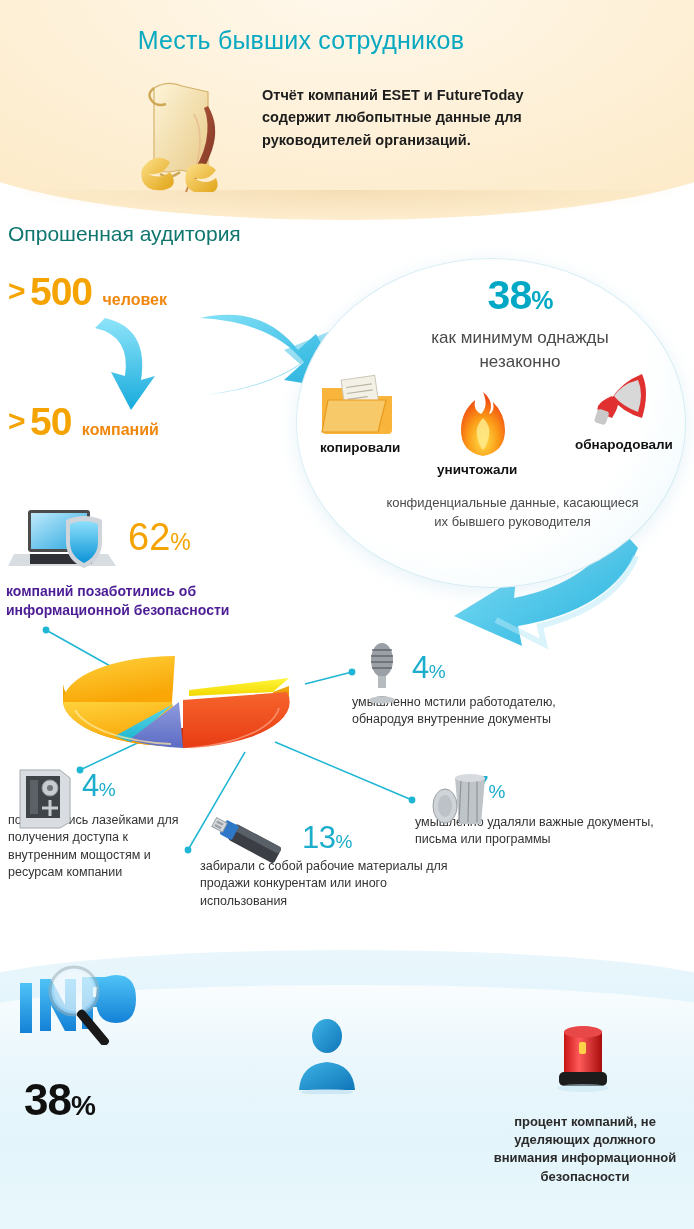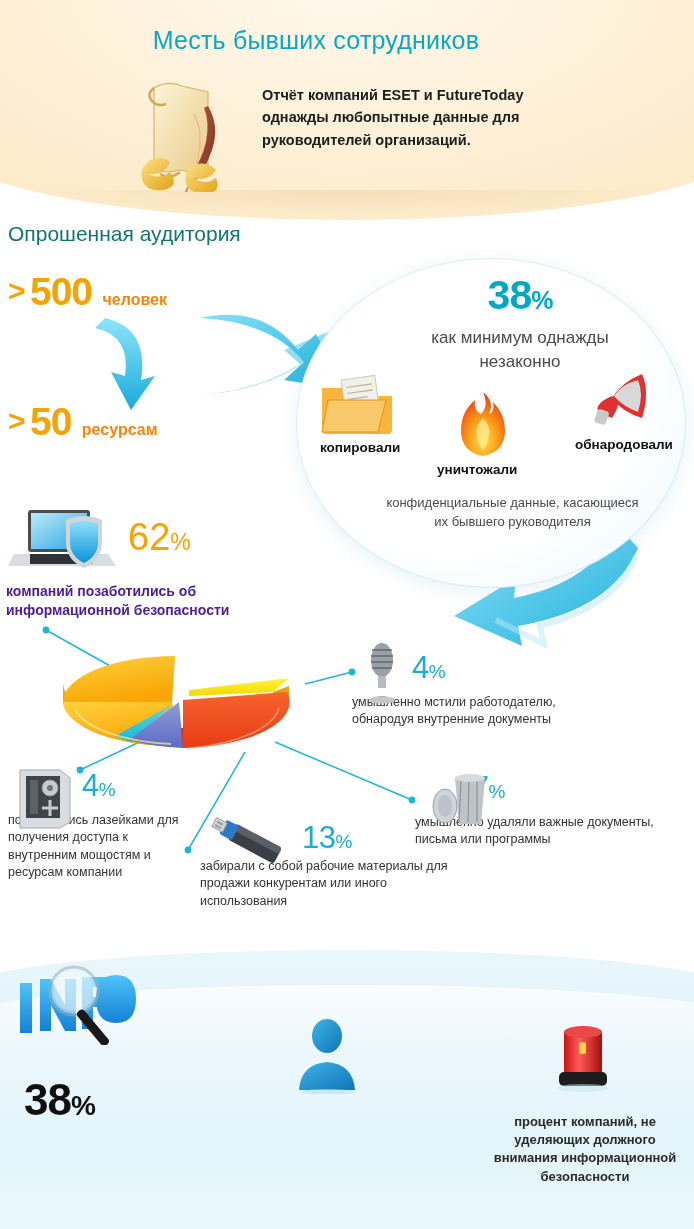--- a/index.html
+++ b/index.html
@@ -17,21 +17,21 @@
     width: 814px; height: 360px;
     background: radial-gradient(ellipse 110% 120% at 50% 35%, #fff8ec 0%, #fdeccc 55%, #fbe2b4 100%);
     border-radius: 0 0 50% 50% / 0 0 22% 22%;
   }
   .header-shadow {
     position: absolute; left: -60px; top: 190px; width: 814px; height: 40px;
     background: radial-gradient(ellipse 60% 100% at 50% 0%, rgba(225,185,120,.30), rgba(255,255,255,0) 70%);
     pointer-events:none;
   }
   .title {
-    position: absolute; left: 16px; top: 26px; width: 600px; text-align: center;
+    position: absolute; left: 1px; top: 26px; width: 600px; text-align: center;
     font-size: 25px; color: #0aa9c2; font-weight: 400; letter-spacing: .2px;
   }
   .header-text {
     position: absolute; left: 262px; top: 84px; width: 330px;
     font-size: 14.5px; line-height: 1.55; color: #1d1d1d; font-weight: 600;
   }
   .scroll-icon { position: absolute; left: 128px; top: 68px; width: 110px; height: 124px; }
 
   
   .sec-head { position: absolute; font-size: 21px; color: #0f766e; font-weight: 400; }
@@ -154,34 +154,34 @@
     <path d="M26 20 q14 -8 28 -2 l26 6 v84 l-28 -6 q-14 4 -26 0 z" fill="url(#gp)" stroke="#d6b36c" stroke-width="1.2"></path>
     <path d="M26 20 q-8 6 -2 13 q5 6 14 3" fill="none" stroke="#cfa856" stroke-width="2.4"></path>
     <path d="M52 104 q-10 8 -20 2" fill="none" stroke="#cfa856" stroke-width="2.4"></path>
     <path d="M80 38 q12 20 4 44 q-6 18 -18 32 l-4 -6 q12 -16 16 -34 q4 -20 -2 -34 z" fill="url(#gq)"></path>
     <path d="M66 46 q12 22 0 60" fill="none" stroke="#e9b98e" stroke-width="1.6" opacity=".8"></path>
     <path d="M62 114 l-4 10" stroke="#c98a50" stroke-width="2" fill="none"></path>
     <path d="M16 98 q12 -14 26 -4 q-6 14 -22 12 q12 6 22 -2 q10 14 -6 18 q-18 2 -22 -10 q-2 -10 2 -14 z" fill="url(#grb)"></path>
     <path d="M60 100 q16 -10 28 2 q-8 12 -22 8 q12 8 22 0 q6 14 -10 16 q-16 0 -20 -10 q-2 -10 2 -16 z" fill="url(#grb)"></path>
   </svg>
 
-  <div class="header-text">Отчёт компаний ESET и FutureToday однажды любопытные данные для руководителей организаций.</div>
+  <div class="header-text">Отчёт компаний ESET и FutureToday содержит любопытные данные для руководителей организаций.</div>
 
   <div class="sec-head" id="audience-head">Опрошенная аудитория</div>
 
   <div class="stat-row" id="stat-people">
     <span class="gt">&gt;</span>
     <span class="bignum">500</span>
     <span class="unitlbl">человек</span>
   </div>
 
   <div class="stat-row" id="stat-companies">
     <span class="gt">&gt;</span>
     <span class="bignum">50</span>
-    <span class="unitlbl">ресурсам</span>
+    <span class="unitlbl">компаний</span>
   </div>
 
   <svg class="lines-svg" viewBox="0 0 694 1229">
     <defs>
       <linearGradient id="arrA" x1="0" y1="0" x2="1" y2="1">
         <stop offset="0" stop-color="#7fe0f7"></stop>
           <stop offset="1" stop-color="#10a9da"></stop>
       </linearGradient>
       <linearGradient id="arrB" x1="0" y1="0" x2="0" y2="1">
         <stop offset="0" stop-color="#8ee4f9"></stop>

